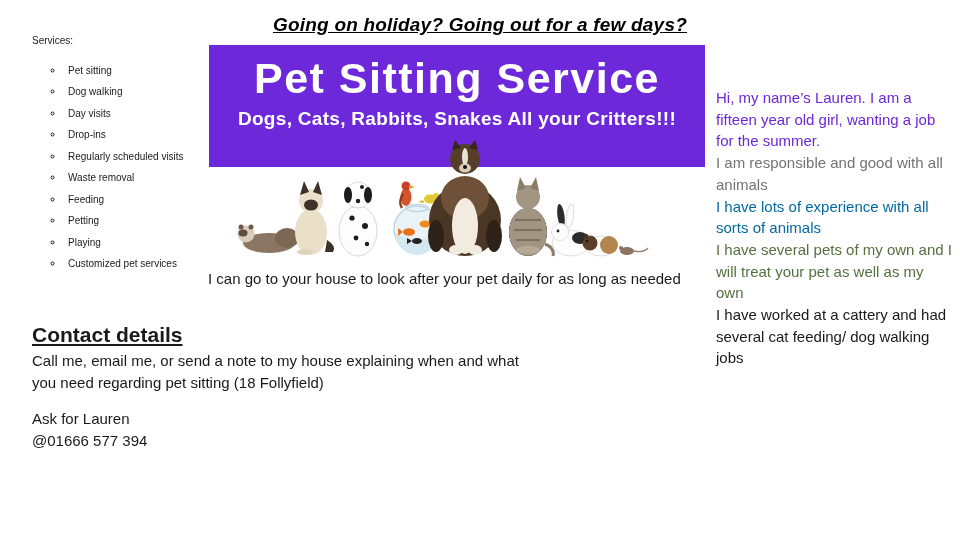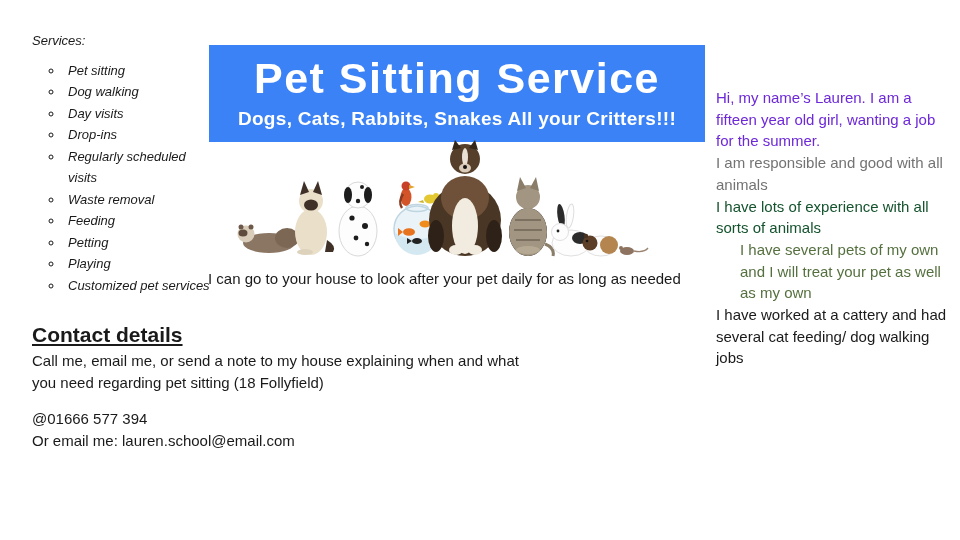--- a/index.html
+++ b/index.html
@@ -7,48 +7,49 @@
     position:relative;width:960px;height:540px;background:#ffffff;
     font-family:"Liberation Sans",sans-serif;color:#1a1a1a;overflow:hidden;
   }
   
   .top-title{
     position:absolute;top:14px;left:240px;width:480px;text-align:center;
     font-size:19px;font-weight:bold;font-style:italic;text-decoration:underline;
     color:#000;letter-spacing:.2px;
   }
   
-  .services{position:absolute;top:30px;left:32px;width:188px;font-size:13px;line-height:21.5px;font-style:italic;}
+  .services{position:absolute;top:30px;left:32px;width:188px;font-size:10px;line-height:21.5px;}
   .services-heading{margin-bottom:1px;}
   .services-list{list-style:circle;margin:8px;padding:0 0 0 24px;}
   .services-list li{padding-left:4px;}
   
   .banner{
-    position:absolute;left:209px;top:45px;width:496px;height:97px;
-    background:#3b82f6;color:#fff;text-align:center;z-index:1;
+    position:absolute;left:209px;top:45px;width:496px;height:122px;
+    background:#6d28d9;color:#fff;text-align:center;z-index:1;
   }
   .banner-title{font-size:43px;font-weight:800;letter-spacing:1.5px;margin-top:9px;}
   .banner-subtitle{font-size:19px;font-weight:700;margin-top:5px;letter-spacing:.3px;}
   
   .photo{position:absolute;left:209px;top:140px;width:496px;height:124px;z-index:2;}
   
   .tagline{position:absolute;left:208px;top:268px;width:474px;font-size:15px;line-height:22px;}
   
   .about{position:absolute;left:716px;top:87px;width:238px;font-size:15px;line-height:21.7px;}
   .about-par{margin:0;}
   
   .contact{position:absolute;left:32px;top:324px;width:520px;font-size:15px;line-height:22px;}
   .contact-heading{font-size:21px;font-weight:bold;text-decoration:underline;margin-bottom:4px;}
   .contact-body{margin:0 0 14px 0;width:508px;}
 </style>
 </head>
 <body>
 
 <div class="page">
 
+  <div class="top-title">Going on holiday? Going out for a few days?</div>
 
   <div class="services">
     <div class="services-heading">Services:</div>
     <ul class="services-list">
 
     <li class="service-item">Pet sitting</li>
         <li class="service-item">Dog walking</li>
         <li class="service-item">Day visits</li>
         <li class="service-item">Drop-ins</li>
         <li class="service-item">Regularly scheduled visits</li>
@@ -176,29 +177,29 @@
   </svg>
 
   <div class="tagline">I can go to your house to look after your pet daily for as long as needed</div>
 
   <div class="about">
 
       <div class="about-par" style="color: #6d28d9;">Hi, my name’s Lauren. I am a fifteen year old girl, wanting a job for the summer.</div>
 
       <div class="about-par" style="color: #737373;">I am responsible and good with all animals</div>
 
-      <div class="about-par" style="color: #14532d;">I have lots of experience with all sorts of animals</div>
-
-      <div class="about-par" style="color: rgb(85, 112, 63); margin-left: 24px;">I have several pets of my own and I will treat your pet as well as my own</div>
+      <div class="about-par" style="color: #0369a1;">I have lots of experience with all sorts of animals</div>
+
+      <div class="about-par" style="color: rgb(85, 112, 63);">I have several pets of my own and I will treat your pet as well as my own</div>
 
       <div class="about-par" style="color: rgb(26, 26, 26);">I have worked at a cattery and had several cat feeding/ dog walking jobs</div>
     </div>
 
   <div class="contact">
     <div class="contact-heading">Contact details</div>
     <p class="contact-body">Call me, email me, or send a note to my house explaining when and what you need regarding pet sitting (18 Follyfield)</p>
     <div class="contact-lines">
+      <div>Ask for Lauren</div>
       <div>@01666 577 394</div>
-      <div>Or email me: lauren.school@email.com</div>
     </div>
   </div>
 
 </div>
 
 </body></html>

